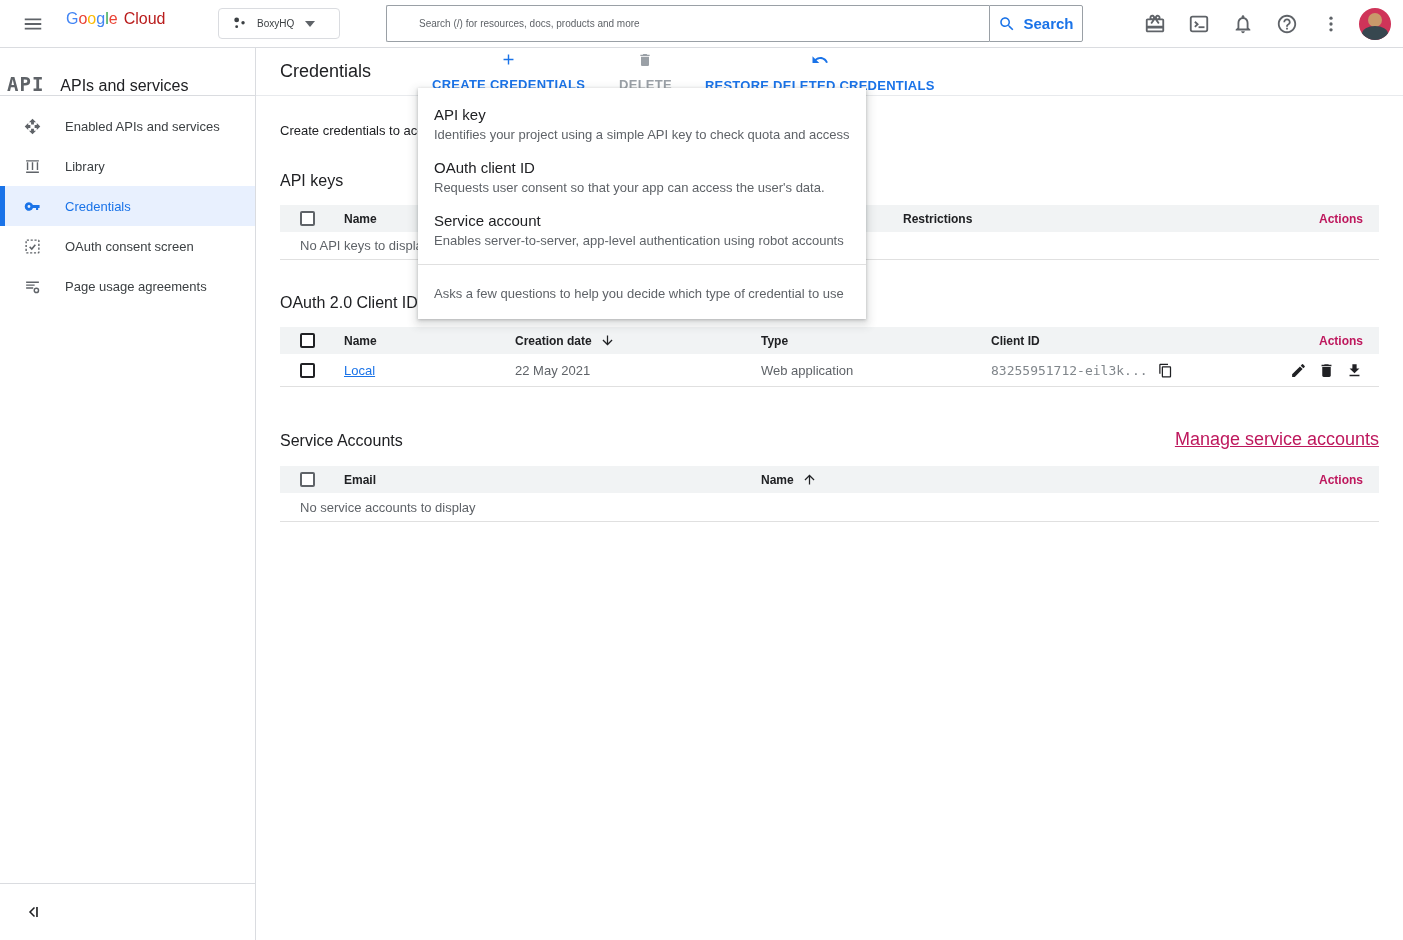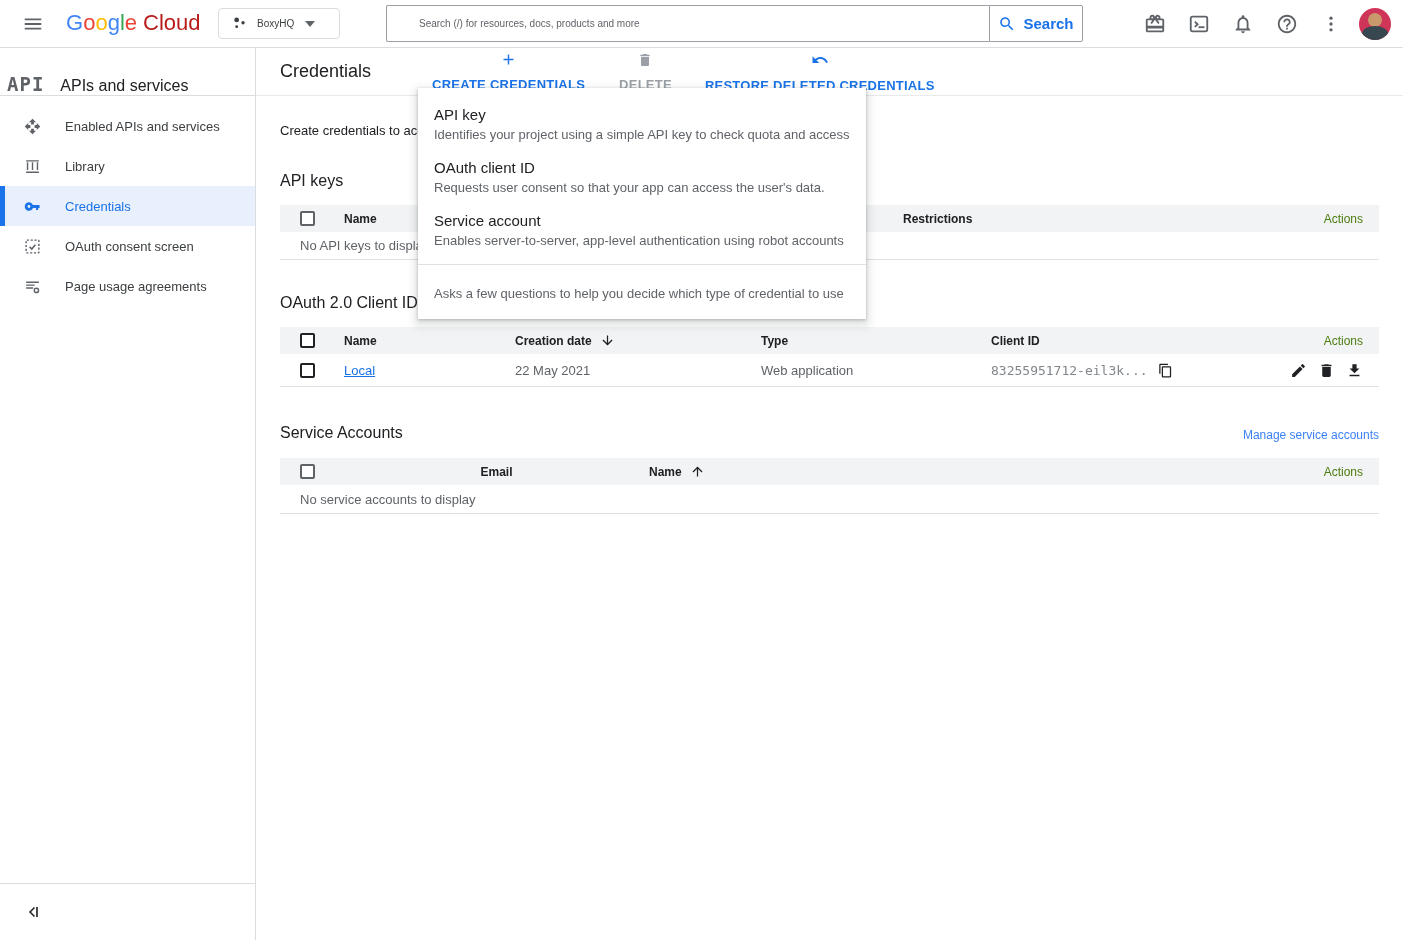--- a/index.html
+++ b/index.html
@@ -9,21 +9,21 @@
     background:#fff; color:#202124; position:relative; overflow:hidden;
     -webkit-font-smoothing:antialiased;
   }
   svg { display:block; }
 
   
   .topbar { position:absolute; top:0; left:0; width:1403px; height:48px;
     background:#fff; border-bottom:1px solid #dadce0; z-index:60; }
   .hamburger { position:absolute; left:22px; top:13px; width:22px; height:22px;
     color:#5f6368; cursor:pointer; }
-  .gc-logo { position:absolute; left:66px; top:10px; font-size:22px; letter-spacing:0;
+  .gc-logo { position:absolute; left:66px; top:10px; font-size:16px; letter-spacing:0;
     display:flex; align-items:center; cursor:default; }
   .gc-logo .cloud { color:#b91c1c; margin-left:6px; }
   .gl-b { color:#4285F4; } .gl-r { color:#EA4335; } .gl-y { color:#FBBC05; } .gl-g { color:#34A853; }
   .project-btn { position:absolute; left:218px; top:8px; height:31px; min-width:122px;
     border:1px solid #dadce0; border-radius:4px; background:#fff; display:flex;
     align-items:center; gap:9px; padding:0 12px; font-size:10px; color:#3c4043; cursor:pointer; }
   .project-caret { width:0; height:0; border-left:5px solid transparent;
     border-right:5px solid transparent; border-top:6px solid #5f6368; margin-left:2px; }
   .search-wrap { position:absolute; left:386px; top:5px; width:697px; height:37px; display:flex; }
   .search-input { flex:1; border:1px solid #9aa0a6; border-right:none;
@@ -74,41 +74,41 @@
   .tb-btn.disabled { color:#9aa0a6; cursor:default; }
   .btn-create { margin-left:61px; }
   .btn-delete { margin-left:34px; }
   .btn-restore { margin-left:33px; }
 
   .content { padding:0 24px; }
   .intro { margin-top:27px; font-size:13px; color:#202124; }
   .intro a { color:#1a73e8; text-decoration:none; }
   .section-h { margin-top:34px; font-size:16px; font-weight:normal; color:#202124; }
   .section-h-row { margin-top:29px; display:flex; align-items:flex-end; justify-content:space-between; }
-  .manage-link { font-size:12px; color:#3b82f6; cursor:pointer; }
+  .manage-link { font-size:18px; color:#be185d; text-decoration:underline; cursor:pointer; }
 
   .tbl { margin-top:15px; }
   .t-head { display:flex; align-items:center; height:27px; background:#f1f3f4;
     padding:0 16px 0 20px; font-size:12px; font-weight:bold; color:#202124; }
   .t-row { display:flex; align-items:center; border-bottom:1px solid #e0e0e0;
     padding:0 16px 0 20px; font-size:13px; color:#5f6368; background:#fff; }
   .t-row.empty { height:28px; padding-left:20px; }
   .t-row.data { height:33px; }
   .chk { width:15px; height:15px; border:2px solid #5f6368; border-radius:2px;
     background:#fff; margin-right:29px; flex:0 0 auto; cursor:pointer; }
   .chk.dark { border-color:#202124; }
   .c-name1 { width:559px; }
   .c-restr { flex:1; }
   .c-name2 { width:171px; }
   .c-date { width:246px; display:flex; align-items:center; gap:8px; }
   .c-type { width:230px; }
   .c-client { flex:1; display:flex; align-items:center; gap:10px; }
-  .c-email { width:305px;text-align:center; }
+  .c-email { width:417px; }
   .c-name3 { flex:1; display:flex; align-items:center; gap:8px; }
-  .c-actions { margin-left:auto; color:#4d7c0f; font-weight:normal; }
+  .c-actions { margin-left:auto; color:#be185d; font-weight:bold; }
   .row-actions { margin-left:auto; display:flex; align-items:center; gap:11px; }
   .row-actions .act-ic { width:17px; height:17px; color:#202124; cursor:pointer; }
   .sort-ic { width:15px; height:15px; color:#202124; }
   .link { color:#1a73e8; text-decoration:underline; cursor:pointer; }
   .mono { font-family:"DejaVu Sans Mono", monospace; font-size:13px; color:#80868b; }
   .copy-ic { width:15px; height:15px; color:#202124; cursor:pointer; }
 
   
   .menu { position:absolute; left:418px; top:88px; width:448px; background:#fff;
     box-shadow:0 1px 3px rgba(60,64,67,.3), 0 4px 8px 3px rgba(60,64,67,.15);
@@ -309,21 +309,21 @@
               <path d="M6 19c0 1.1.9 2 2 2h8c1.1 0 2-.9 2-2V7H6v12zM19 4h-3.5l-1-1h-5l-1 1H5v2h14V4z"></path>
             </svg>
           <svg class="act-ic" viewBox="0 0 24 24" fill="currentColor">
               <path d="M19 9h-4V3H9v6H5l7 7 7-7zM5 18v2h14v-2H5z"></path>
             </svg>
         </span>
       </div>
     </div>
 
     <div class="section-h-row">
-      <h2 class="section-h" style="margin-top:8px">Service Accounts</h2>
+      <h2 class="section-h" style="margin-top:16px">Service Accounts</h2>
       <a class="manage-link">Manage service accounts</a>
     </div>
     <div class="tbl" style="margin-top:16px">
       <div class="t-head">
         <span class="chk"></span>
         <span class="c-email">Email</span>
         <span class="c-name3">
           <span>Name</span>
           <svg class="sort-ic" viewBox="0 0 24 24" fill="currentColor">
               <path d="M4 12l1.41 1.41L11 7.83V20h2V7.83l5.58 5.59L20 12l-8-8-8 8z"></path>

